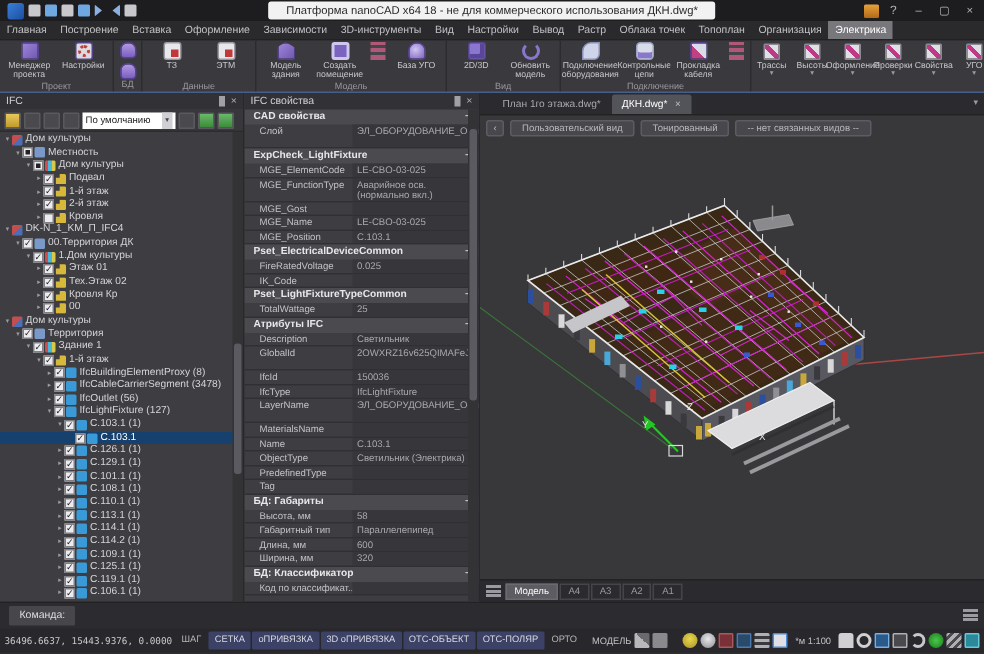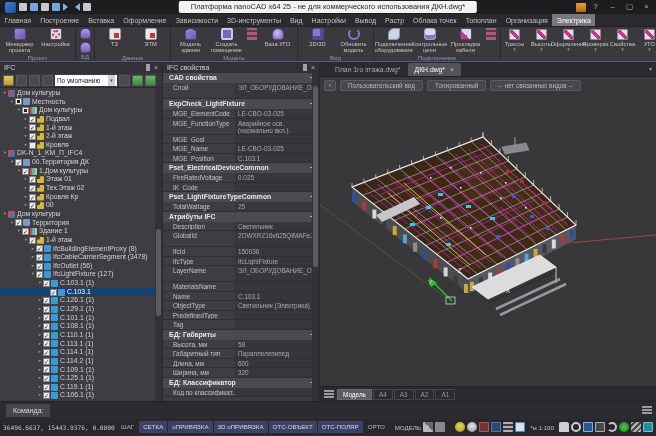--- a/index.html
+++ b/index.html
@@ -152,21 +152,21 @@
     <div class="logo"></div>
     <div class="qat">
       <span class="qic"></span>
       <span class="qic blue"></span>
       <span class="qic"></span>
       <span class="qic blue"></span>
       <span class="qic arrow"></span>
       <span class="qic arrow r"></span>
       <span class="qic"></span>
     </div>
-    <div class="titlebox">Платформа nanoCAD x64 25 - не для коммерческого использования ДКН.dwg*</div>
+    <div class="titlebox">Платформа nanoCAD x64 18 - не для коммерческого использования ДКН.dwg*</div>
     <div class="winctl">
       <span class="updico"></span>
       <span class="helpbtn">?</span>
       <span class="wbtn">–</span>
       <span class="wbtn">▢</span>
       <span class="wbtn">×</span>
     </div>
   </div>
 
   <div class="tabbar">

